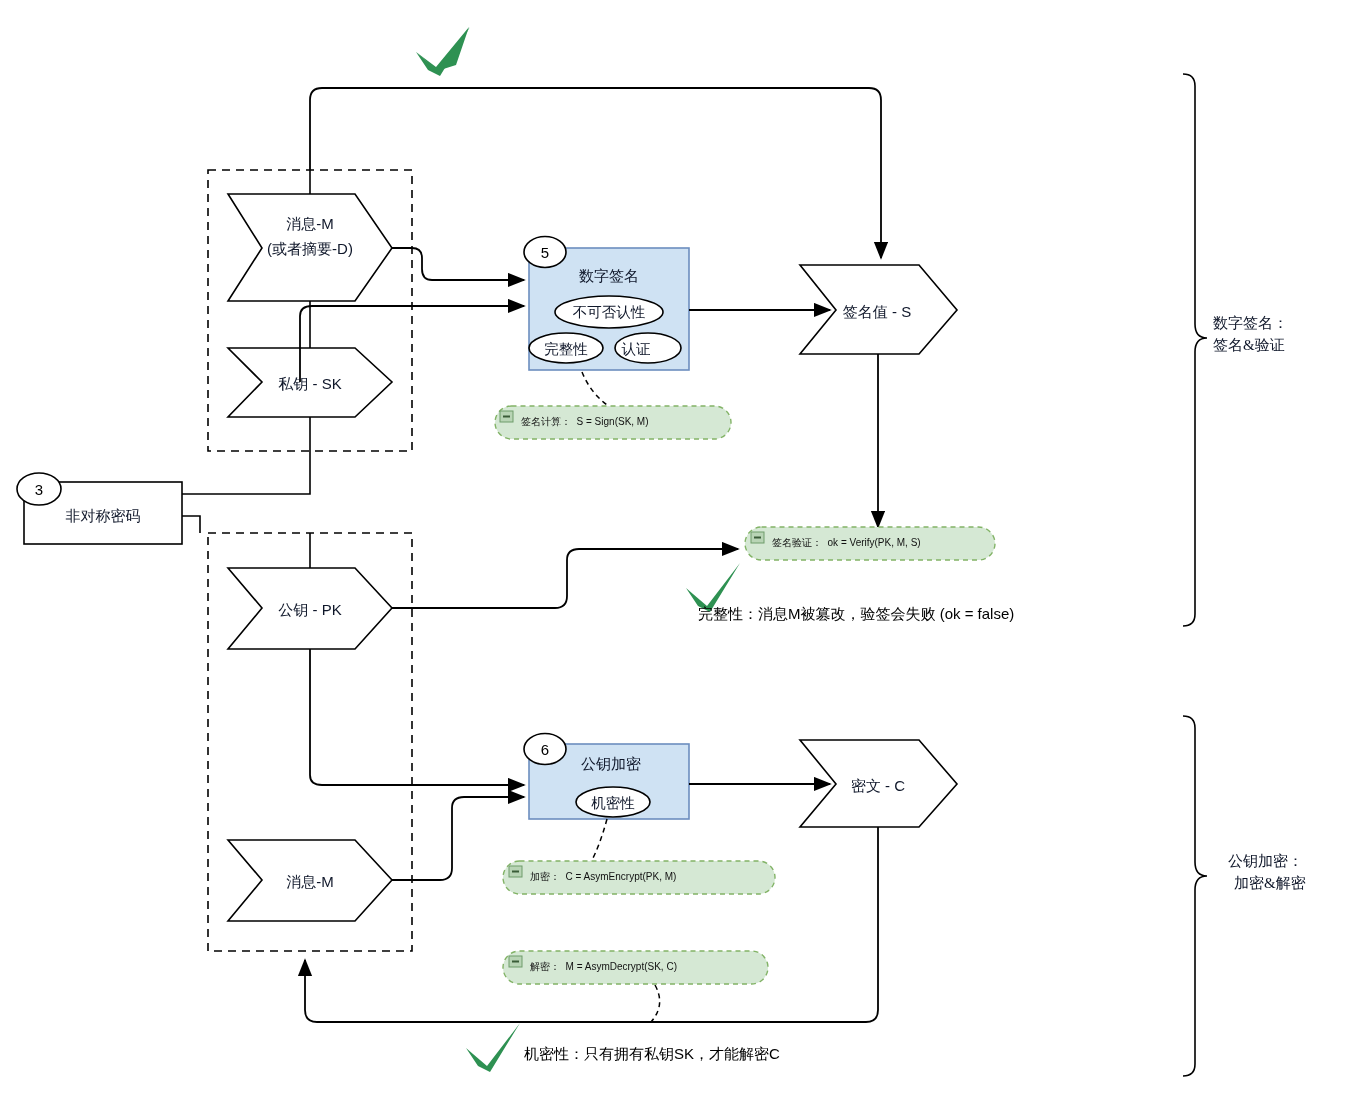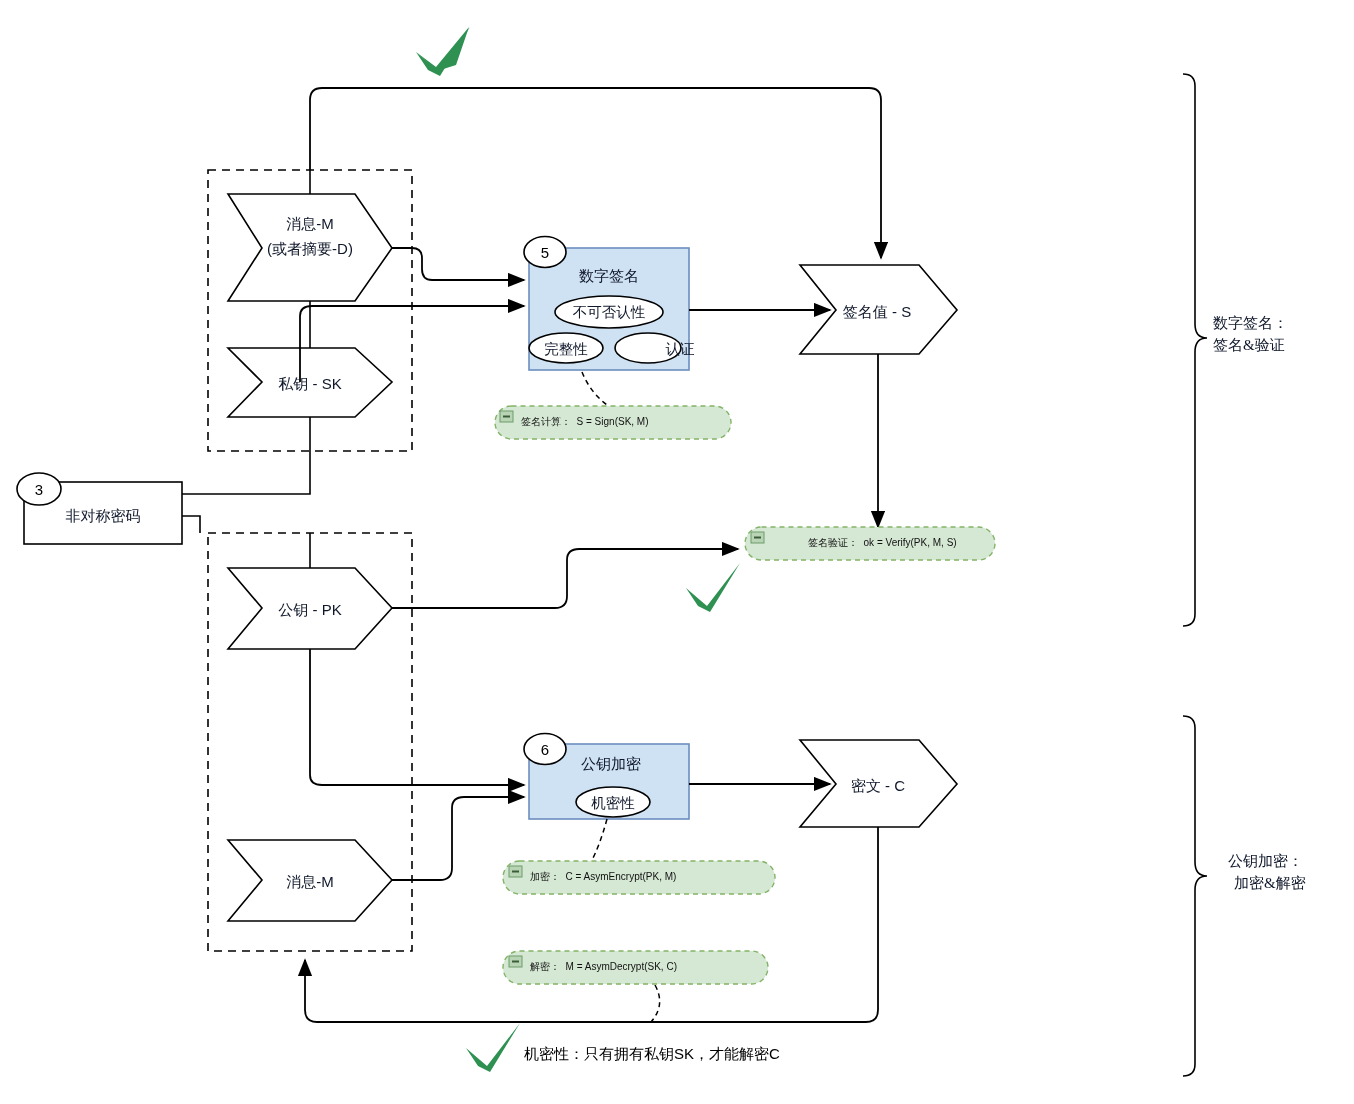--- a/index.html
+++ b/index.html
@@ -169,27 +169,28 @@
   <div class="lbl lbl-center" style="left:24px; top:505px; width:158px;">非对称密码</div>
 
   <div class="lbl lbl-center" style="left:243px; top:213px; width:134px;">消息-M</div>
   <div class="lbl lbl-center" style="left:243px; top:238px; width:134px;">(或者摘要-D)</div>
   <div class="lbl lbl-center" style="left:243px; top:373px; width:134px;">私钥 - SK</div>
 
   <div class="num" style="left:535px; top:244px; width:20px;">5</div>
   <div class="lbl lbl-center" style="left:529px; top:265px; width:160px;">数字签名</div>
   <div class="lbl lbl-center" style="left:555px; top:302px; width:108px; font-size:14.5px;">不可否认性</div>
   <div class="lbl lbl-center" style="left:529px; top:339px; width:74px; font-size:14.5px;">完整性</div>
-  <div class="lbl lbl-center" style="left:647px; top:339px; width:66px; font-size:14.5px;">认证</div>
+  <div class="lbl lbl-center" style="left:603px; top:339px; width:66px; font-size:14.5px;">认证</div>
 
   <div class="lbl lbl-center" style="left:822px; top:301px; width:110px;">签名值 - S</div>
 
   <div class="note-text" style="left:521px; top:415px;">签名计算：  S = Sign(SK, M)</div>
-  <div class="note-text" style="left:772px; top:536px;margin-left:36px;">签名验证：  ok = Verify(PK, M, S)</div>
-
+  <div class="note-text" style="left:772px; top:536px;">签名验证：  ok = Verify(PK, M, S)</div>
+
+  <div class="chk-text" style="left:698px; top:603px;">完整性：消息M被篡改，验签会失败 (ok = false)</div>
 
   <div class="lbl lbl-center" style="left:243px; top:599px; width:134px;">公钥 - PK</div>
   <div class="lbl lbl-center" style="left:243px; top:871px; width:134px;">消息-M</div>
 
   <div class="num" style="left:535px; top:741px; width:20px;">6</div>
   <div class="lbl lbl-center" style="left:529px; top:753px; width:164px;">公钥加密</div>
   <div class="lbl lbl-center" style="left:576px; top:793px; width:74px; font-size:14.5px;">机密性</div>
 
   <div class="lbl lbl-center" style="left:828px; top:775px; width:100px;">密文 - C</div>
 

